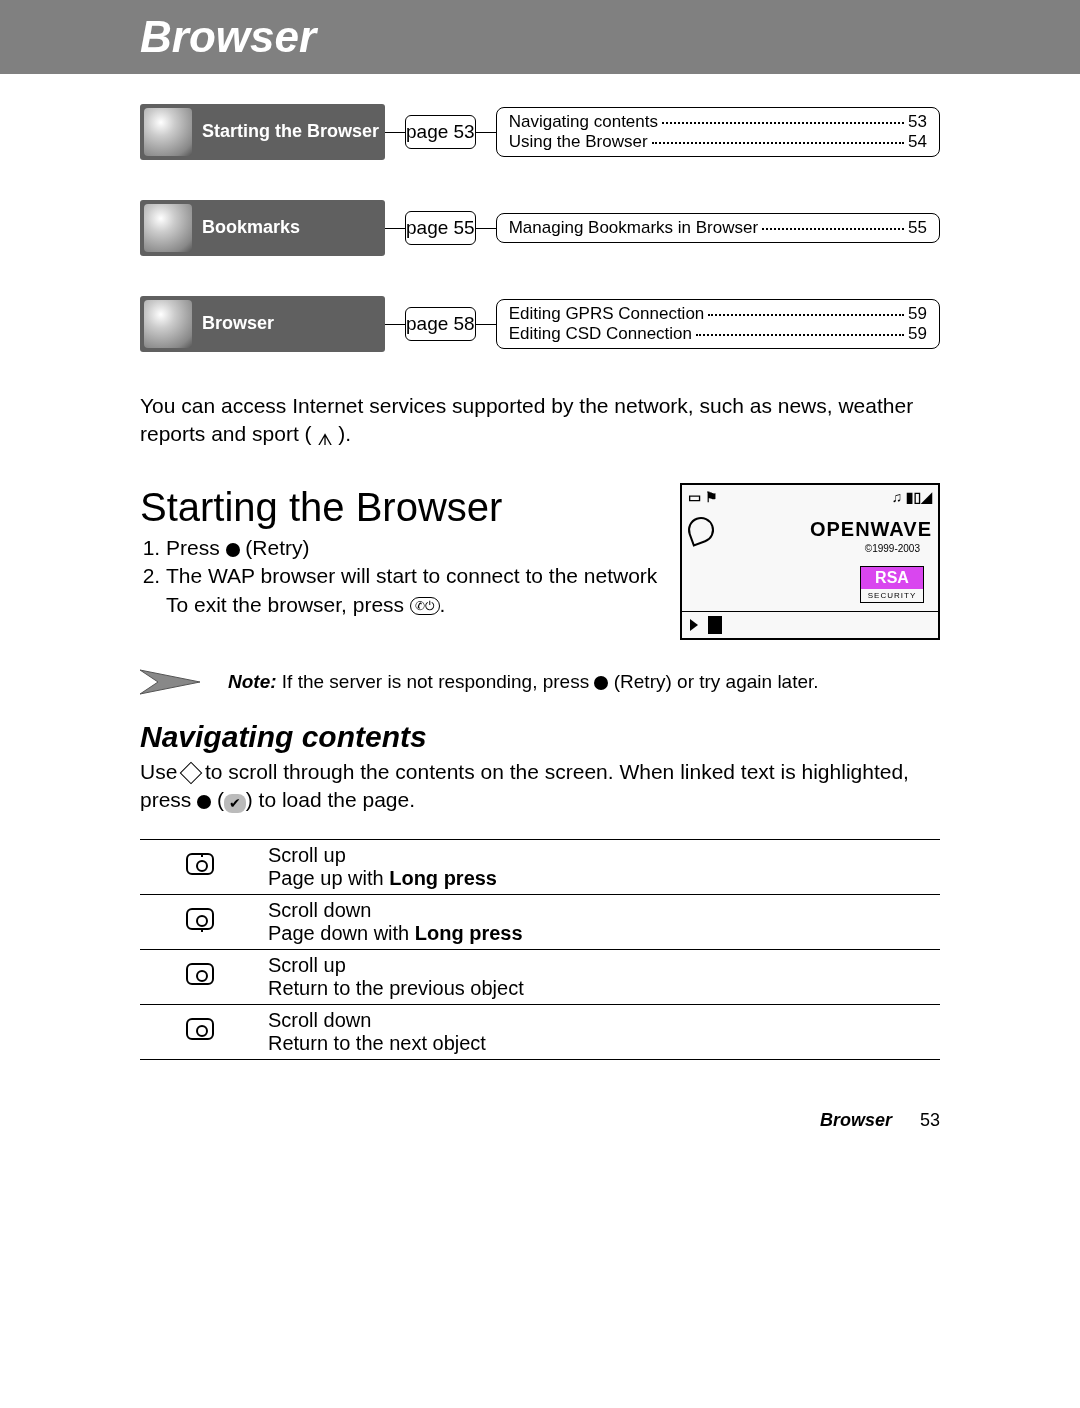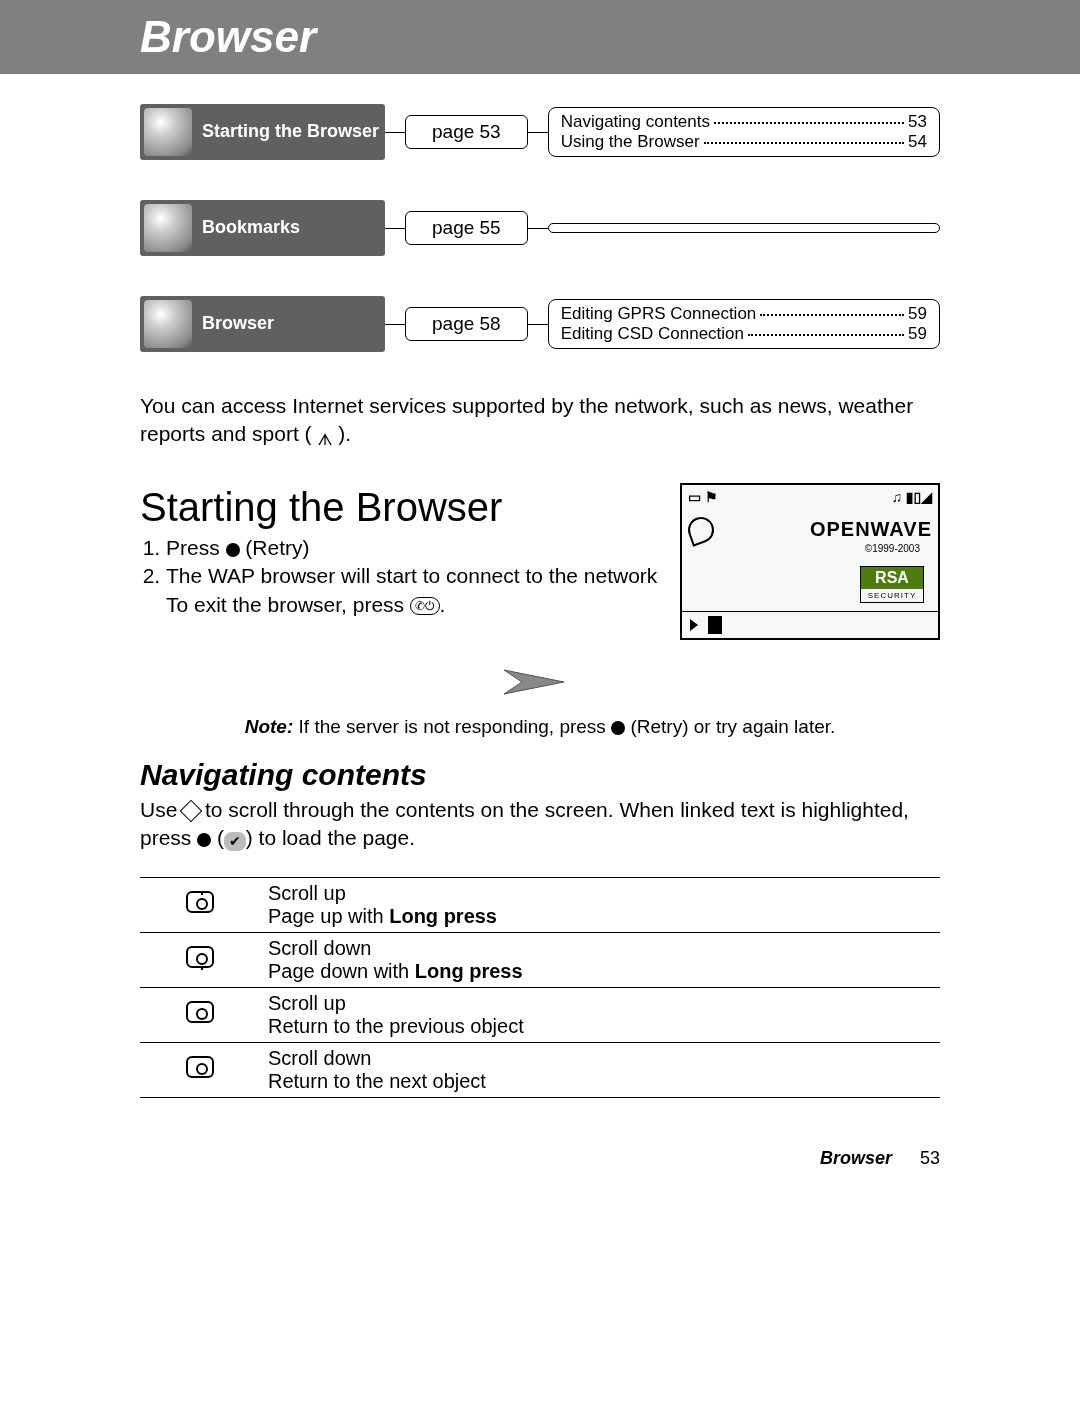--- a/index.html
+++ b/index.html
@@ -54,21 +54,21 @@
   .topic-label { line-height: 1.1; }
   .connector {
     width: 20px;
     height: 1px;
     background: #000;
   }
   .page-box {
     border: 1px solid #000;
     border-radius: 6px;
     font-size: 19px;
-    padding: 5px 26px;
+    padding: 5px 0;
     white-space: nowrap;
   }
   .sub-box {
     border: 1px solid #000;
     border-radius: 8px;
     font-size: 17px;
     padding: 4px 12px;
     flex: 1;
     margin-left: 0;
   }
@@ -149,21 +149,21 @@
     border-radius: 50% 50% 50% 0;
     transform: rotate(-20deg);
   }
   .copyright { font-size: 10px; text-align: right; padding-right: 12px; }
   .rsa-box {
     border: 1px solid #000;
     width: 64px;
     margin: 12px 8px 6px auto;
     text-align: center;
   }
-  .rsa-top { background:#4d7c0f; color:#fff; font-weight:bold; font-size:16px; padding:2px 0;}
+  .rsa-top { background:#d946ef; color:#fff; font-weight:bold; font-size:16px; padding:2px 0;}
   .rsa-bot { font-size:8px; letter-spacing:1px; padding:2px 0;}
   .phone-bottom {
     border-top: 1px solid #000;
     display: flex;
     align-items: center;
     gap: 10px;
     padding: 4px 8px;
   }
   .tri {
     width: 0; height: 0;
@@ -171,21 +171,20 @@
     border-bottom: 6px solid transparent;
     border-left: 8px solid #000;
   }
   .sq { width: 14px; height: 18px; background:#000; }
 
   .note-row {
     display: flex;
     align-items: center;
     gap: 16px;
     margin: 24px 0 14px 0;
-    flex-direction: column;
   }
   .arrow-svg { flex-shrink: 0; }
   .note-text { font-size: 19px; }
 
   h2.subsection {
     font-family: Arial, sans-serif;
     font-style: italic;
     font-weight: 900;
     font-size: 30px;
     margin: 20px 0 4px 0;
@@ -291,20 +290,25 @@
 
   <div class="topic-row">
     <div class="topic-box">
       <div class="topic-icon"></div>
       <div class="topic-label">Bookmarks</div>
     </div>
     <div class="connector"></div>
     <div class="page-box">page 55</div>
     <div class="connector"></div>
     <div class="sub-box">
+      <div class="sub-row">
+          <span>Managing Bookmarks in Browser</span>
+          <span class="dots"></span>
+          <span>55</span>
+        </div>
     </div>
   </div>
 
   <div class="topic-row">
     <div class="topic-box">
       <div class="topic-icon"></div>
       <div class="topic-label">Browser</div>
     </div>
     <div class="connector"></div>
     <div class="page-box">page 58</div>

